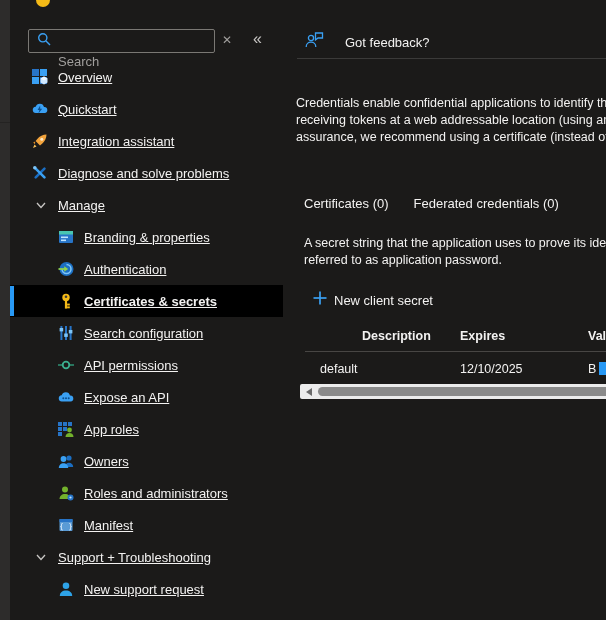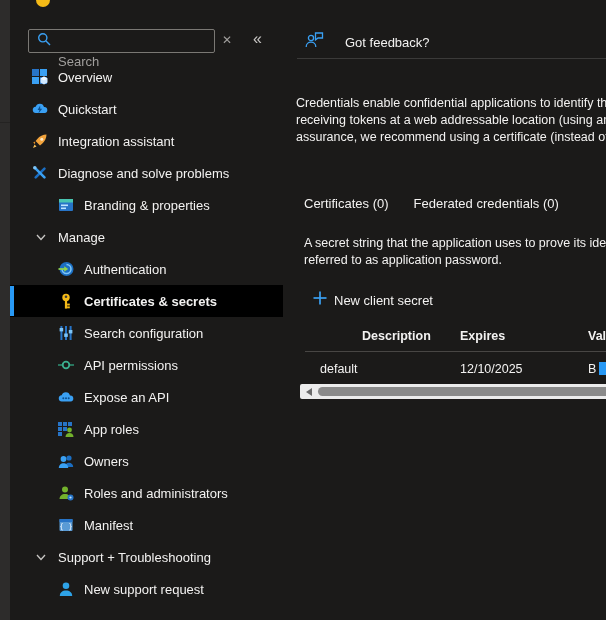--- a/index.html
+++ b/index.html
@@ -23,21 +23,21 @@
   }
   .search-box input {
     background:transparent; border:none; outline:none; color:#ef4444;
     font-family:"Liberation Sans", sans-serif; font-size:13px; width:130px;margin-top:40px;
   }
   .search-box input::placeholder { color:#a19f9d; }
   .search-clear { position:absolute; left:212px; top:33px; color:#a19f9d; font-size:12px; cursor:pointer; }
   .panel-collapse { position:absolute; left:243px; top:30px; color:#c8c6c4; font-size:16px; cursor:pointer; }
   
   .nav { position:absolute; left:0; top:61px; width:273px; }
-  .nav-row { height:32px; display:flex; align-items:center; gap:10px; padding-left:22px; cursor:pointer; position:relative; }
+  .nav-row { height:32px; display:flex; align-items:center; gap:10px; padding-left:22px; cursor:pointer; position:relative;text-decoration:underline; }
   .nav-row.chev { padding-left:23px; gap:10px; }
   .nav-row.sub { padding-left:48px; }
   .nav-label { font-size:13px; color:#f3f2f1; white-space:nowrap; }
   .nav-row.selected { background:#000000; }
   .nav-row.selected::before { content:""; position:absolute; left:0; top:1px; bottom:1px; width:4px; background:#2899f5; }
   .nav-row.selected .nav-label { font-weight:bold; }
   .nav-icon { width:16px; height:16px; display:flex; align-items:center; justify-content:center; flex:0 0 16px; }
   .chevron { width:15px; display:flex; justify-content:center; flex:0 0 15px; }
   
   .feedback { position:absolute; left:305px; top:31px; display:flex; align-items:center; gap:20px; cursor:pointer; }
@@ -127,39 +127,39 @@
       <span class="nav-icon">
         <svg width="16" height="16" viewBox="0 0 16 16">
             <rect x="6.8" y="0.5" width="2.6" height="15" rx="1.3" transform="rotate(45 8 8)" fill="#1b6ec2"></rect>
             <rect x="6.8" y="0.5" width="2.6" height="15" rx="1.3" transform="rotate(-45 8 8)" fill="#3aa0f3"></rect>
             <circle cx="2.8" cy="2.8" r="1.8" fill="#7cc4f8"></circle>
           </svg>
       </span>
       <span class="nav-label">Diagnose and solve problems</span>
     </div>
 
+    <div class="nav-row chev">
+      <span class="chevron">
+        <svg width="12" height="12" viewBox="0 0 12 12">
+            <polyline points="2,4 6,8.5 10,4" fill="none" stroke="#c8c6c4" stroke-width="1.3"></polyline>
+          </svg>
+      </span>
+      <span class="nav-label">Manage</span>
+    </div>
+
     <div class="nav-row sub">
       <span class="nav-icon">
         <svg width="16" height="16" viewBox="0 0 16 16">
             <rect x="1" y="2" width="14" height="12" rx="1" fill="#2774c7"></rect>
             <rect x="1" y="2" width="14" height="3.5" fill="#49c5b1"></rect>
             <rect x="3" y="7.5" width="7" height="1.6" fill="#bfe3ff"></rect>
             <rect x="3" y="10.5" width="5" height="1.6" fill="#bfe3ff"></rect>
           </svg>
       </span>
       <span class="nav-label">Branding &amp; properties</span>
-    </div>
-
-    <div class="nav-row chev">
-      <span class="chevron">
-        <svg width="12" height="12" viewBox="0 0 12 12">
-            <polyline points="2,4 6,8.5 10,4" fill="none" stroke="#c8c6c4" stroke-width="1.3"></polyline>
-          </svg>
-      </span>
-      <span class="nav-label">Manage</span>
     </div>
 
     <div class="nav-row sub">
       <span class="nav-icon">
         <svg width="16" height="16" viewBox="0 0 16 16">
             <circle cx="8.5" cy="8" r="7" fill="#1b6ec2"></circle>
             <path d="M8.5 3.5A4.5 4.5 0 1 1 4 8" fill="none" stroke="#7cc4f8" stroke-width="1.6"></path>
             <line x1="0.5" y1="8" x2="7" y2="8" stroke="#8fd14f" stroke-width="1.8"></line>
             <polygon points="6.2,5.2 10.2,8 6.2,10.8" fill="#8fd14f"></polygon>
           </svg>

